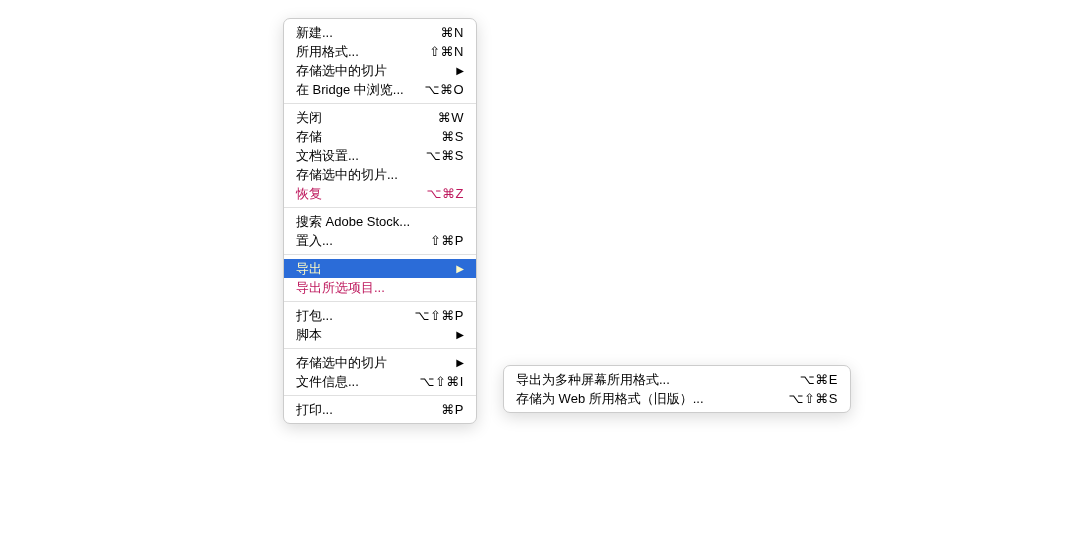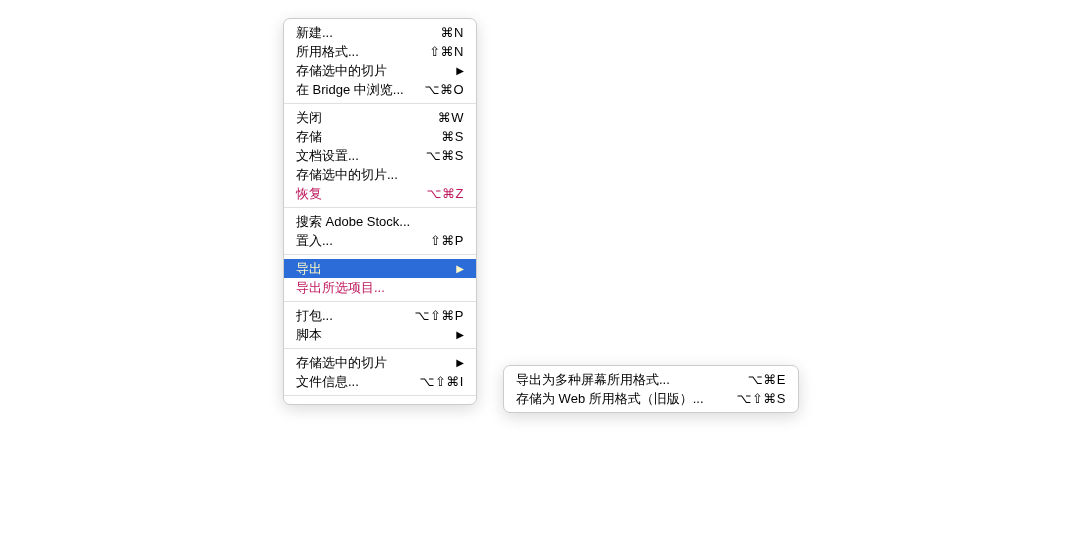--- a/index.html
+++ b/index.html
@@ -24,21 +24,21 @@
       padding: 4px 0;
     }
     .main-menu {
       left: 283px;
       top: 18px;
       width: 194px;
     }
     .sub-menu {
       left: 503px;
       top: 365px;
-      width: 296px;
+      width: 348px;
     }
     .menu-item {
       display: flex;
       justify-content: space-between;
       align-items: center;
       padding: 2px 12px;
       height: 19px;
       cursor: default;
       color: #000;
     }
@@ -147,20 +147,24 @@
   <div class="menu-item">
     <span class="label">存储选中的切片</span>
     <span class="arrow">▶</span>
   </div>
   <div class="menu-item">
     <span class="label">文件信息...</span>
     <span class="shortcut">⌥⇧⌘I</span>
   </div>
   <div class="menu-separator"></div>
 
+  <div class="menu-item">
+    <span class="label">打印...</span>
+    <span class="shortcut">⌘P</span>
+  </div>
 </div>
 
 <div class="menu sub-menu">
   <div class="menu-item">
     <span class="label">导出为多种屏幕所用格式...</span>
     <span class="shortcut">⌥⌘E</span>
   </div>
   <div class="menu-item">
     <span class="label">存储为 Web 所用格式（旧版）...</span>
     <span class="shortcut">⌥⇧⌘S</span>

